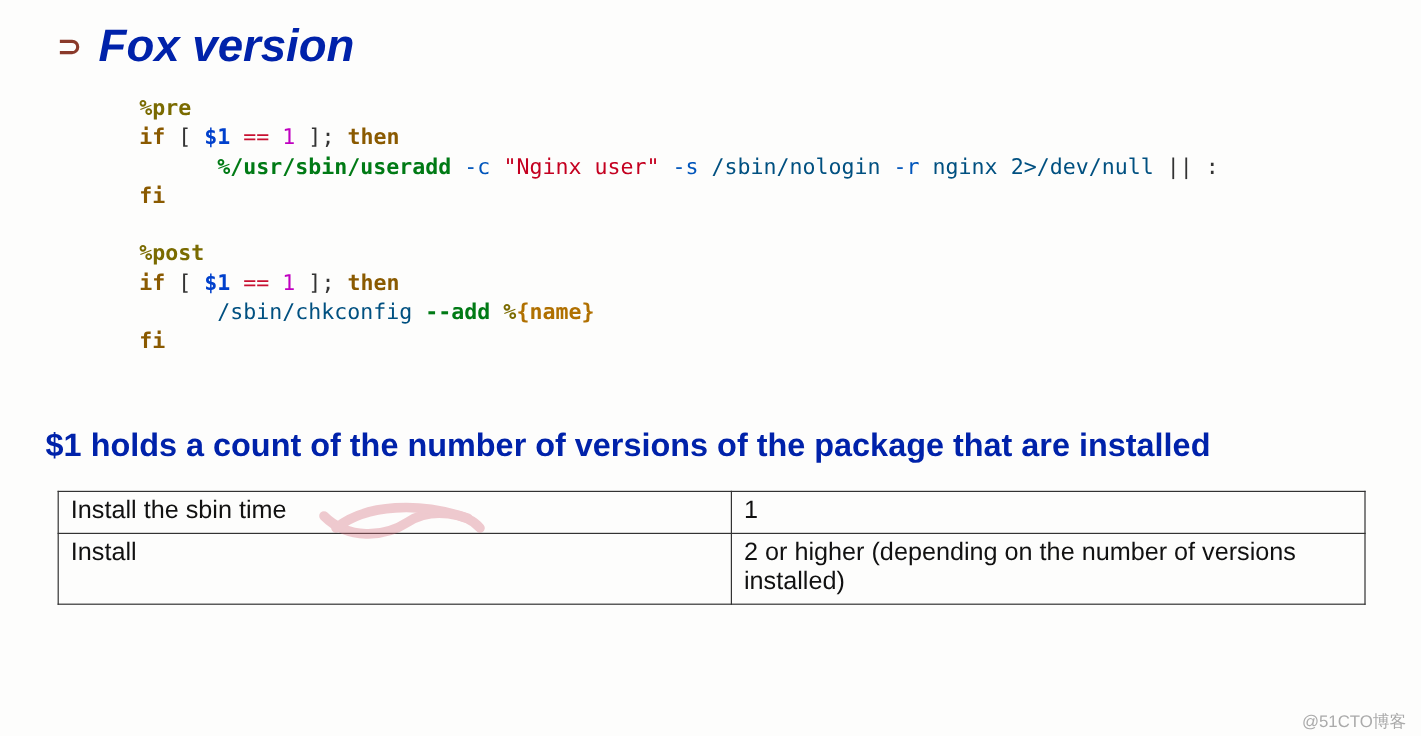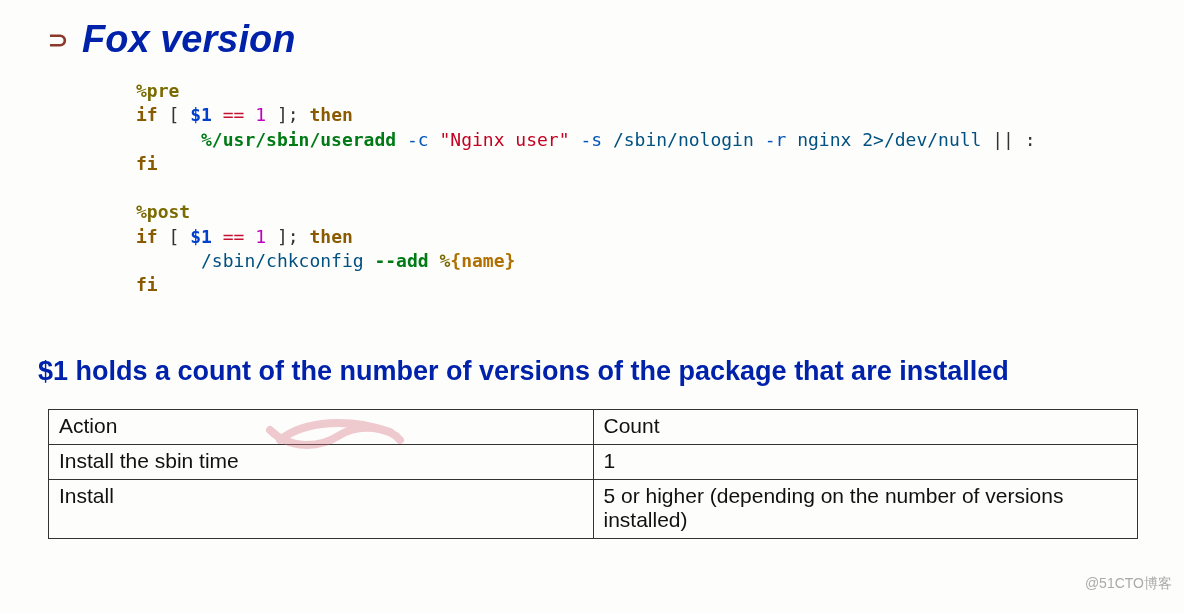--- a/index.html
+++ b/index.html
@@ -28,21 +28,21 @@
   }
   .title {
     font: italic bold 38px Arial, sans-serif;
     color: #0022aa;
   }
   .code-block {
     font-family: "DejaVu Sans Mono", Consolas, monospace;
     font-size: 18px;
     line-height: 1.35;
     white-space: pre;
-    margin-left: 88px;
+    margin-left: 68px;
     color: #111;
   }
   .tk-macro   { color: #7a6b00; font-weight: bold; }
   .tk-kw      { color: #8a5a00; font-weight: bold; }
   .tk-var     { color: #0040cc; font-weight: bold; }
   .tk-num     { color: #c000c0; }
   .tk-punc    { color: #333; }
   .tk-op      { color: #c81030; }
   .tk-cmd     { color: #007a15; font-weight: bold;}
   .tk-flag    { color: #0055bb; }
@@ -81,21 +81,21 @@
   }
   .smudge svg path {
     stroke: #d56a7a;
     stroke-width: 8;
     fill: none;
     stroke-linecap: round;
   }
   .watermark {
     position: absolute;
     right: 12px;
-    bottom: 20px;
+    bottom: 2px;
     font-size: 14px;
     color: #aaa;
   }
 </style>
 </head>
 <body>
 
 <div class="content">
 
   <div class="title-row">
@@ -110,31 +110,27 @@
 
 <span class="tk-macro">%post</span>
 <span class="tk-kw">if</span> <span class="tk-punc">[</span> <span class="tk-var">$1</span> <span class="tk-op">==</span> <span class="tk-num">1</span> <span class="tk-punc">]</span><span class="tk-punc">;</span> <span class="tk-kw">then</span>
       <span class="tk-path">/sbin/chkconfig</span> <span class="tk-cmd">--add</span> <span class="tk-macro">%</span><span class="tk-paren">{name}</span>
 <span class="tk-kw">fi</span></div>
 
   <div class="subhead">$1 holds a count of the number of versions of the package that are installed</div>
 
   <table class="cnt">
     <tbody>
-        <tr>
-      <th class="act">Action</th>
-      <th>Count</th>
-    </tr>
     <tr>
       <td class="act">Install the sbin time</td>
       <td>1</td>
     </tr>
     <tr>
       <td class="act">Install</td>
-      <td>5 or higher (depending on the number of versions installed)</td>
+      <td>2 or higher (depending on the number of versions installed)</td>
     </tr>
   </tbody>
     </table>
 
 </div>
 
 <div class="smudge">
   <svg viewBox="0 0 150 44">
     <path d="M10,20 C30,40 60,38 80,25 C100,12 130,18 140,30"></path>
     <path d="M20,30 C45,10 90,8 130,22"></path>

